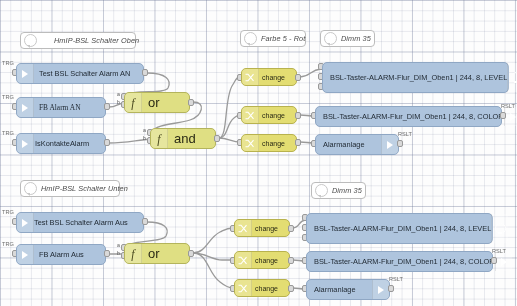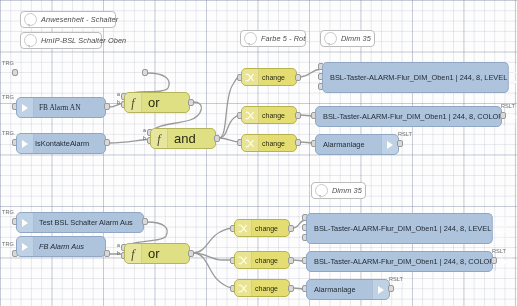--- a/index.html
+++ b/index.html
@@ -97,43 +97,49 @@
       <path d="M193,253 C208,253 208,274 220,282 C225,286 228,288 233,288"></path>
 
       <path d="M293,228 C300,228 298,221 305,220"></path>
 
       <path d="M293,260 C298,260 300,261 305,261"></path>
 
       <path d="M293,288 C298,288 300,289 305,289"></path>
     </g>
   </svg>
 
-  <div class="node n-comment" style="left:20px;top:11px;width:96px;">
-    <span class="cmt-icon"></span>
-    <span class="lbl">Anwesenheit - Schalter</span>
-  </div>
-  <div class="node n-comment" style="left:20px;top:32px;width:82px;">
+  <div class="node n-comment" style="left:20px;top:32px;width:116px;gap:13px;">
     <span class="cmt-icon"></span>
     <span class="lbl">HmIP-BSL Schalter Oben</span>
   </div>
   <div class="node n-comment" style="left:240px;top:30px;width:66px;">
     <span class="cmt-icon"></span>
     <span class="lbl">Farbe 5 - Rot</span>
   </div>
   <div class="node n-comment" style="left:320px;top:30px;width:55px;">
     <span class="cmt-icon"></span>
     <span class="lbl">Dimm 35</span>
+  </div>
+  <div class="node n-comment" style="left:20px;top:180px;width:100px;">
+    <span class="cmt-icon"></span>
+    <span class="lbl">HmIP-BSL Schalter Unten</span>
   </div>
   <div class="node n-comment" style="left:311px;top:182px;width:55px;">
     <span class="cmt-icon"></span>
     <span class="lbl">Dimm 35</span>
   </div>
 
   <span class="ptxt" style="left:2px;top:60px;">TRG</span>
   <span class="port" style="left:12px;top:69px;"></span>
+  <div class="node n-blue" style="left:16px;top:63px;width:128px;">
+    <span class="icell">
+        <i class="arrow-r"></i>
+      </span>
+    <span class="lbl" style="padding-left:5px;">Test BSL Schalter Alarm AN</span>
+  </div>
   <span class="port" style="left:142px;top:69px;"></span>
 
   <span class="ptxt" style="left:2px;top:94px;">TRG</span>
   <span class="port" style="left:12px;top:103px;"></span>
   <div class="node n-blue" style="left:16px;top:97px;width:90px;font-family:Liberation Serif, serif;">
     <span class="icell">
         <i class="arrow-r"></i>
       </span>
     <span class="lbl" style="padding-left:5px;">FB Alarm AN</span>
   </div>
@@ -148,27 +154,27 @@
     <span class="lbl" style="padding-left:1px;">IsKontakteAlarm</span>
   </div>
   <span class="port" style="left:104px;top:139px;"></span>
 
   <span class="ptxt" style="left:2px;top:209px;">TRG</span>
   <span class="port" style="left:12px;top:218px;"></span>
   <div class="node n-blue" style="left:16px;top:212px;width:128px;">
     <span class="icell">
         <i class="arrow-r"></i>
       </span>
-    <span class="lbl" style="padding-left:5px;">Test BSL Schalter Alarm Aus</span>
+    <span class="lbl" style="">Test BSL Schalter Alarm Aus</span>
   </div>
   <span class="port" style="left:142px;top:218px;"></span>
 
   <span class="ptxt" style="left:2px;top:241px;">TRG</span>
   <span class="port" style="left:12px;top:250px;"></span>
-  <div class="node n-blue" style="left:16px;top:236px;width:90px;font-style:italic;">
+  <div class="node n-blue" style="left:16px;top:244px;width:90px;">
     <span class="icell">
         <i class="arrow-r"></i>
       </span>
     <span class="lbl" style="padding-left:5px;">FB Alarm Aus</span>
   </div>
   <span class="port" style="left:104px;top:250px;"></span>
 
   <span class="plabel-ab" style="left:117px;top:91px;">a</span>
   <span class="plabel-ab" style="left:117px;top:99px;">b</span>
   <span class="port" style="left:121px;top:93px;"></span>

